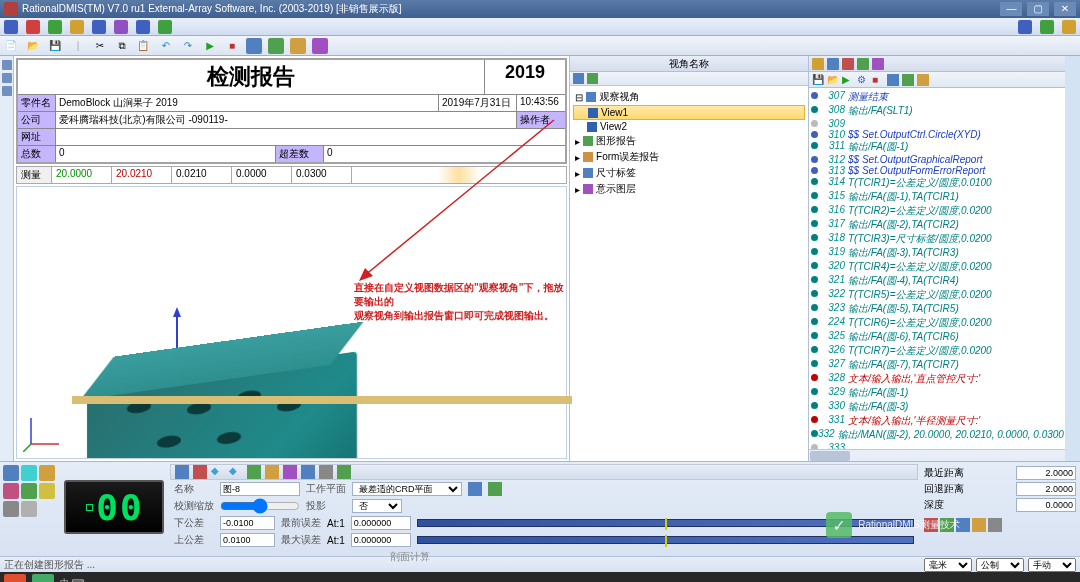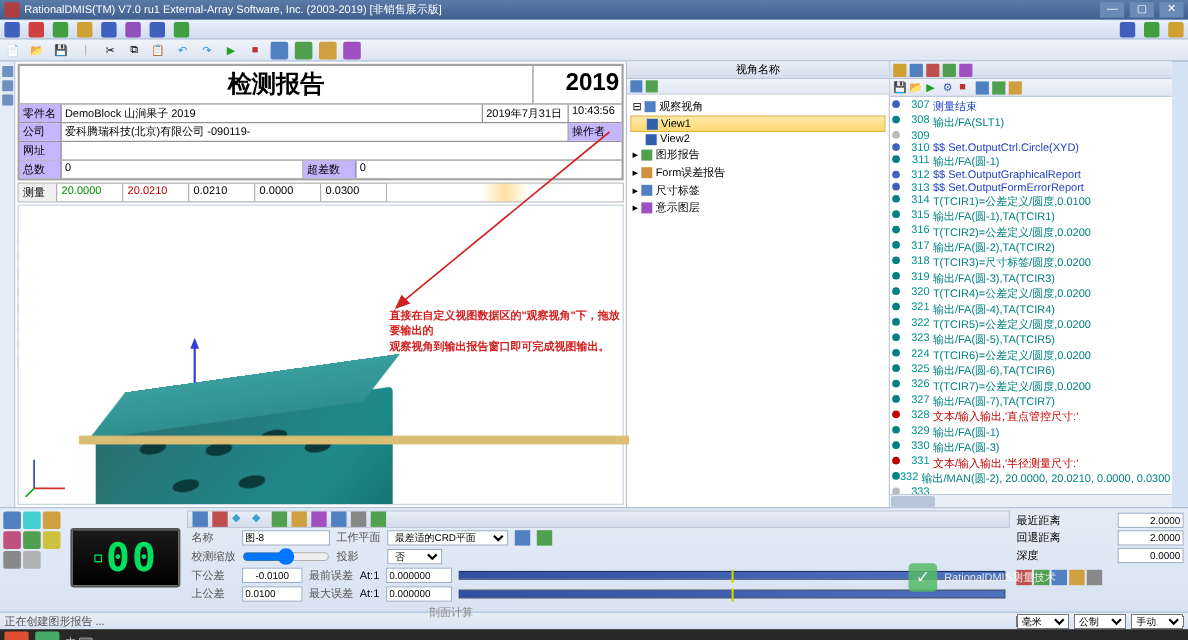--- a/index.html
+++ b/index.html
@@ -18,21 +18,21 @@
 .toolbar .btn { width: 16px; height: 16px; display: inline-flex; align-items: center; justify-content: center; border-radius: 2px; cursor: pointer; font-size: 10px; }
 
 .main { display: flex; height: 405px; }
 .leftcol { width: 14px; background: #e4ecf7; border-right: 1px solid #b0c0d8; display: flex; flex-direction: column; padding-top: 4px; gap: 3px; align-items: center; }
 .leftcol .i { width: 10px; height: 10px; background: #7090c0; border-radius: 1px; }
 
 .leftpanel { width: 556px; background: #fff; border-right: 1px solid #b0c0d8; display: flex; flex-direction: column; position: relative; }
 .report-hdr { border: 2px solid #a3a3a3; margin: 2px; }
 .report-hdr .title-row { display: flex; border-bottom: 1px solid #888; }
 .report-hdr .bigtitle { flex: 1; text-align: center; font-size: 22px; font-weight: bold; padding: 2px; border-right: 1px solid #888; }
-.report-hdr .year { width: 80px; text-align: right; font-size: 22px; font-weight: bold; padding: 2px; }
+.report-hdr .year { width: 80px; text-align: center; font-size: 18px; font-weight: bold; padding: 2px; }
 .report-hdr .inforow { display: flex; border-bottom: 1px solid #888; font-size: 9px; }
 .report-hdr .cell { border-right: 1px solid #888; padding: 1px 3px; }
 .report-hdr .lbl { width: 38px; background: #c4b5fd; }
 .report-hdr .linkcell { color: #1050c0; text-decoration: underline; flex: 1; }
 
 .stat-row { display: flex; font-size: 9px; margin: 0 2px; border: 1px solid #aaa; }
 .stat-row .sc { border-right: 1px solid #aaa; padding: 1px 4px; }
 .stat-row .sc.lbl { width: 35px; background: #f0f0f0; }
 .stat-row .sc.grn { color: #009000; }
 
@@ -59,21 +59,21 @@
 .tree .ind1 { padding-left: 14px; }
 .mid3d { flex: 1; margin: 2px; border: 1px solid #c0d0e0; background: #fff; position: relative; overflow: hidden; }
 .mid3d .mlabel { position: absolute; left: 10px; top: 6px; background: #fff0c0; border: 1px solid #d0c080; padding: 1px 4px; font-size: 9px; }
 
 .rightpanel { width: 256px; background: #fff; display: flex; flex-direction: column; }
 .rtabs { height: 16px; background: linear-gradient(#e8eef8,#d4ddec); display: flex; gap: 3px; padding: 0 3px; align-items: center; border-bottom: 1px solid #b0c0d8; }
 .rtabs .ti { width: 12px; height: 12px; border-radius: 1px; }
 .rtool { height: 16px; background: linear-gradient(#f0f4fa,#e0e8f4); display: flex; gap: 3px; padding: 0 3px; align-items: center; border-bottom: 1px solid #b0c0d8; }
 .rtool .ti { width: 12px; height: 12px; }
 .code { flex: 1; overflow: auto; font-family: Consolas, monospace; font-size: 9px; padding: 2px; background: #fff; }
-.code .ln { display: flex; white-space: pre; }
+.code .ln { display: flex; white-space: pre; font-style: italic; }
 .code .gut { width: 10px; display: inline-block; }
 .code .gut .d { width: 7px; height: 7px; border-radius: 50%; display: inline-block; }
 .code .num { color: #009090; width: 24px; display: inline-block; text-align: right; margin-right: 3px; }
 .code .blue { color: #2040c0; }
 .code .teal { color: #008080; }
 .code .red { color: #c00000; }
 .code .gray { color: #888; }
 .scroller { height: 12px; background: #e8eef8; border-top: 1px solid #c0c8d8; display: flex; }
 .scroller .thumb { width: 40px; height: 10px; background: #b8c4d8; margin: 1px; border-radius: 2px; }
 
@@ -383,21 +383,21 @@
       <span style="width:14px;height:14px;background:#50a050"></span>
     </div>
     <div class="formrow">
       <span class="flbl">校测缩放</span>
       <input type="range" style="width: 80px; height: 10px;" value="50">
       <span class="flbl">投影</span>
       <select style="width:50px"><option>否</option></select>
     </div>
     <div class="formrow">
       <span class="flbl">下公差</span>
-      <input style="width: 55px; text-align: center;" value="-0.0100">
+      <input style="width: 55px;" value="-0.0100">
       <span class="flbl">最前误差</span>
       <span>At:1</span>
       <input style="width: 60px;" readonly="" value="0.000000">
       <div class="slider">
           <span class="tick"></span>
         </div>
     </div>
     <div class="formrow">
       <span class="flbl">上公差</span>
       <input style="width: 55px;" value="0.0100">

